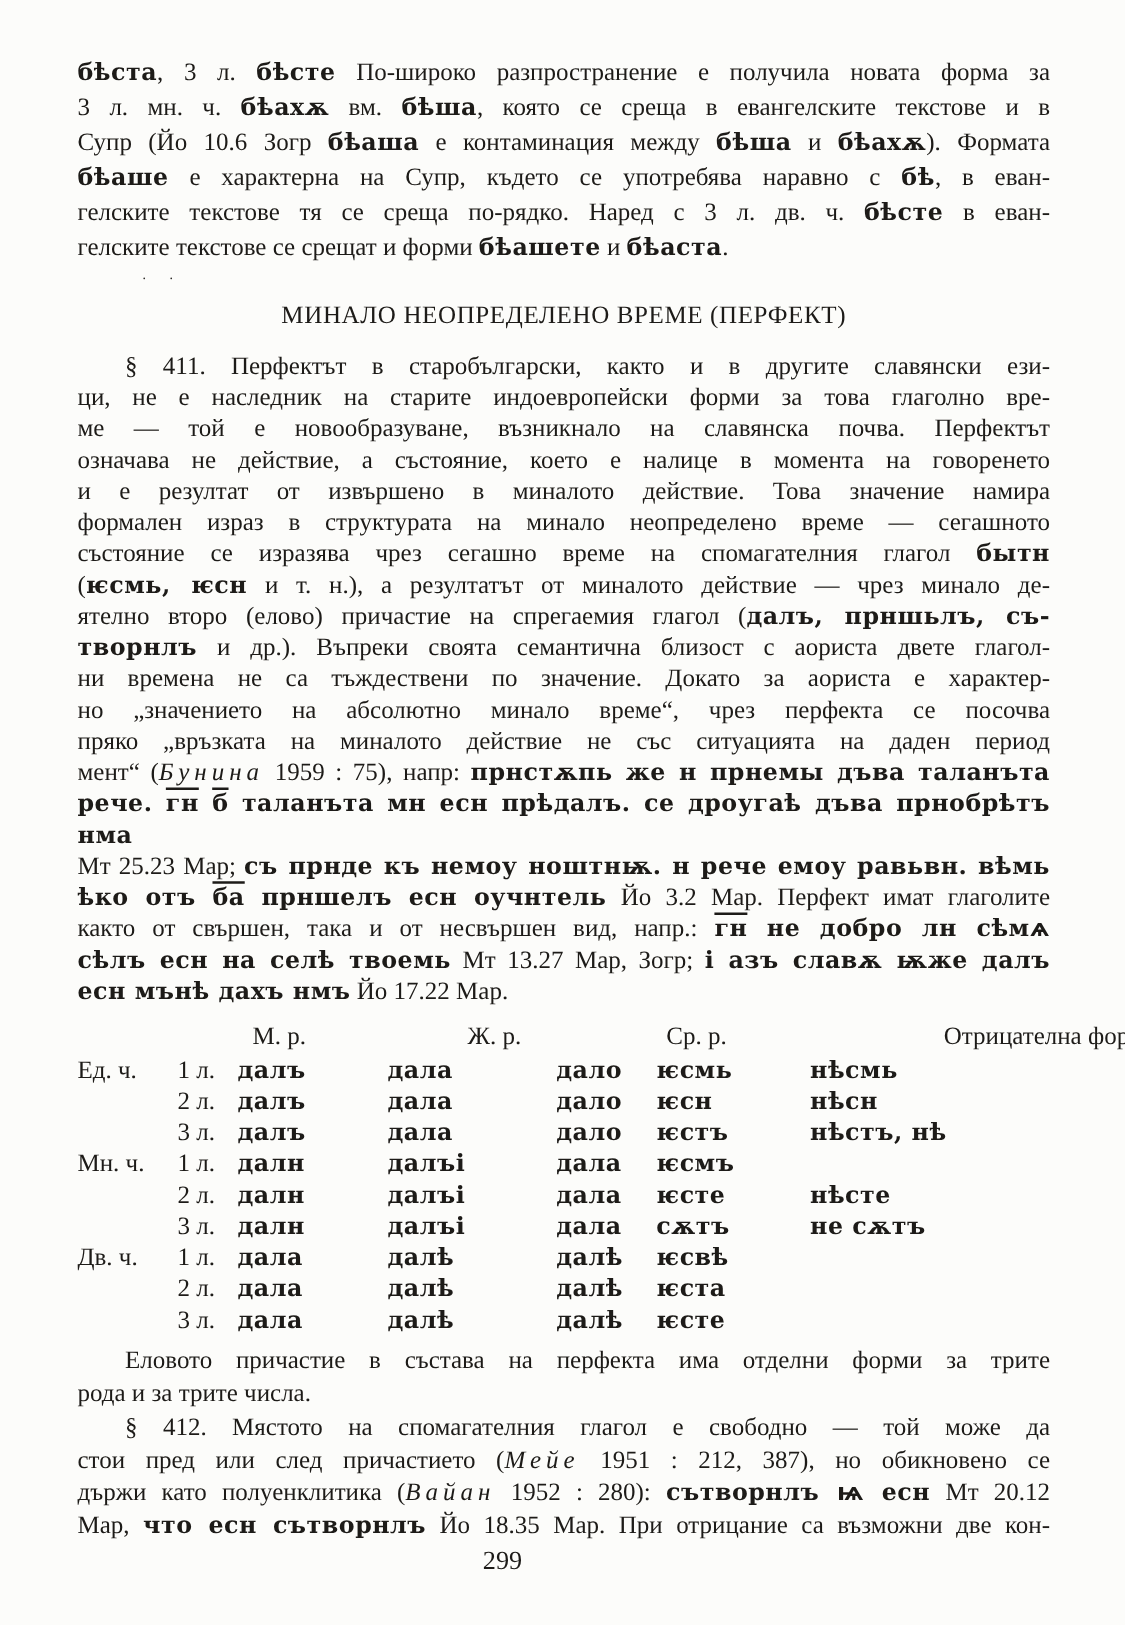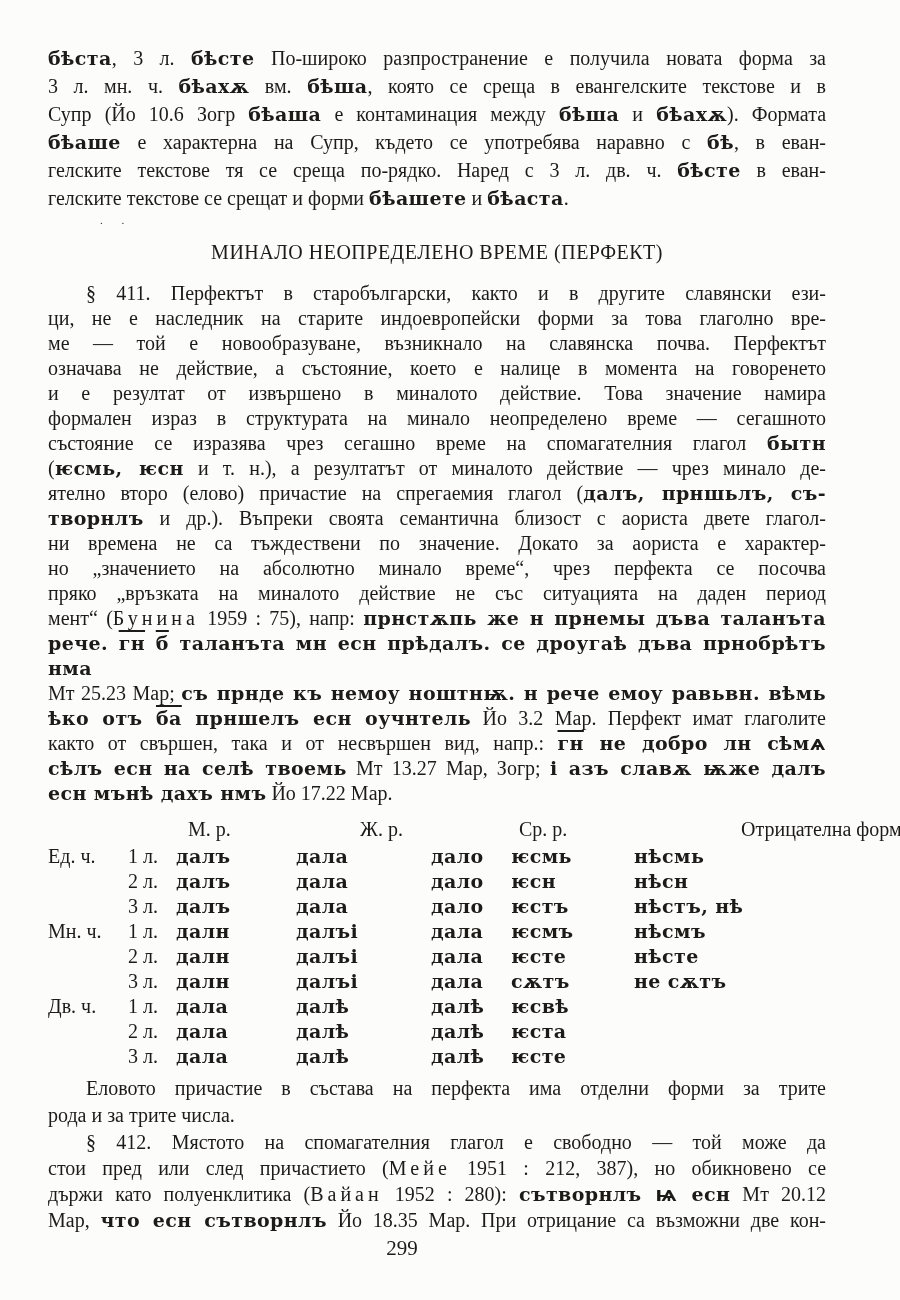--- a/index.html
+++ b/index.html
@@ -6,41 +6,41 @@
   body{
     width:900px;height:1300px;
     background:#f6f6f3;
     font-family:"Liberation Serif","DejaVu Serif",serif;
     color:#1d1b18;
   }
   .page{
     position:relative;width:900px;height:1300px;
     background:#fcfcfa;overflow:hidden;
   }
-  .content{position:absolute;left:48px;top:44px;width:778px;}
+  .content{position:absolute;left:62px;top:44px;width:778px;}
   .line{
     font-size:20px;line-height:28px;
     text-align:justify;text-align-last:justify;-moz-text-align-last:justify;
     white-space:normal;
   }
   .line.final{text-align-last:left;-moz-text-align-last:left;}
   .line.ind{padding-left:38px;}
   .para-0 .line{line-height:28px;}
   .para-1 .line{line-height:25px;}
   .para-2 .line{line-height:27px;}
   .para-3 .line{line-height:26px;}
   .para-1{margin-top:0;}
   .para-2{margin-top:6px;}
   
   .o,.ot{
     font-family:"DejaVu Serif","DejaVu Sans",serif;
     font-weight:700;font-size:19px;letter-spacing:0.4px;
   }
   .ot{text-decoration:overline;text-decoration-thickness:2px;}
-  .sp{letter-spacing:4px;}
+  .sp{letter-spacing:4px;font-style:italic;}
   .artifact{
     height:10px;margin:3px 0 0 52px;font-size:11px;line-height:10px;
     letter-spacing:8px;color:#2a2825;
   }
   .heading{
     margin:14px 0 16px 0;text-align:center;
     font-size:20px;line-height:26px;font-weight:400;letter-spacing:0.5px;
   }
   .gtable{margin-top:8px;font-size:20px;}
   .ghead{
@@ -135,21 +135,20 @@
             <div class="gcell o">ѥстъ</div>
             <div class="gcell o">нѣстъ, нѣ</div>
           </div>
           <div class="grow">
             <div class="gcell">Мн. ч.</div>
             <div class="gcell">1 л.</div>
             <div class="gcell o">далн</div>
             <div class="gcell o">далъі</div>
             <div class="gcell o">дала</div>
             <div class="gcell o">ѥсмъ</div>
-            <div class="gcell o">нѣсмъ</div>
           </div>
           <div class="grow">
             <div class="gcell"></div>
             <div class="gcell">2 л.</div>
             <div class="gcell o">далн</div>
             <div class="gcell o">далъі</div>
             <div class="gcell o">дала</div>
             <div class="gcell o">ѥсте</div>
             <div class="gcell o">нѣсте</div>
           </div>

